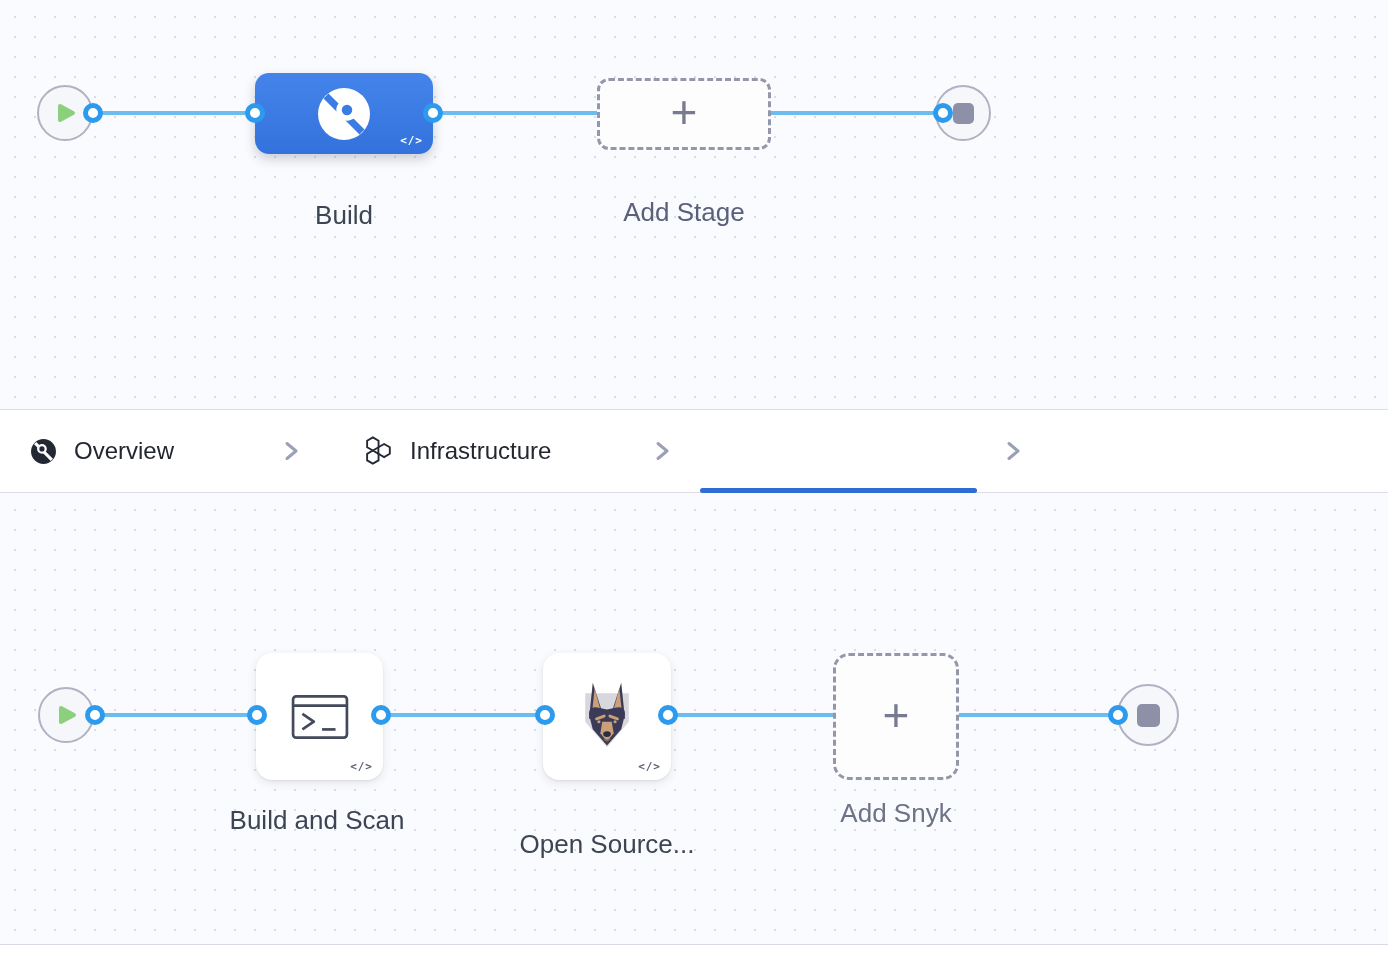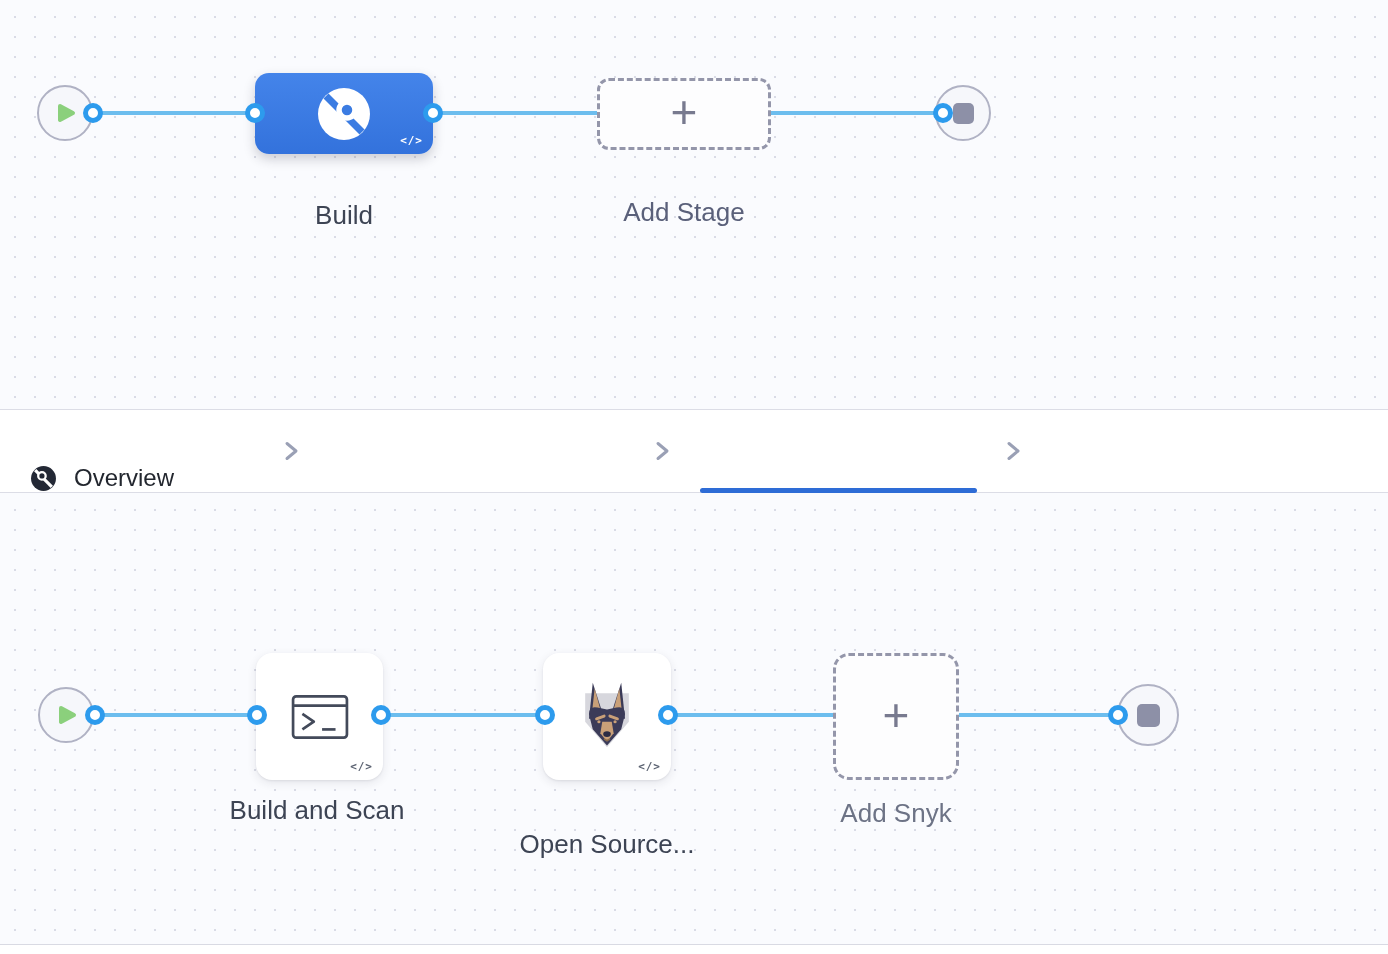--- a/index.html
+++ b/index.html
@@ -92,35 +92,43 @@
     <div class="endpoint" style="left:935px; top:85px; width:56px; height:56px;">
       <div class="stop-square" style="width:21px; height:21px;"></div>
     </div>
 
     <div class="node-label" style="left:255px; top:200px; width:178px;">Build</div>
     <div class="node-label muted" style="left:587px; top:197px; width:194px;">Add Stage</div>
   </div>
 
   <div class="tab-bar">
 
-    <div class="tab" style="left:30px;align-items:flex-end;">
+    <div class="tab" style="left:30px;">
       <svg width="27" height="27" viewBox="0 0 26 26">
         <circle cx="13" cy="13" r="12" fill="#232835"></circle>
         <line x1="5" y1="5" x2="21" y2="21" stroke="#ffffff" stroke-width="3"></line>
         <circle cx="11.5" cy="10.5" r="3.6" fill="#232835" stroke="#ffffff" stroke-width="2.2"></circle>
       </svg>
       <span class="tab-label">Overview</span>
     </div>
 
     <div class="chevron-sep" style="left:279px;">
       <svg width="24" height="26" viewBox="0 0 24 26">
           <path d="M8 5.5 L17 13 L8 20.5" fill="none" stroke="#9aa0b5" stroke-width="3" stroke-linecap="round" stroke-linejoin="round"></path>
         </svg>
     </div>
 
+    <div class="tab" style="left:363px;">
+      <svg width="30" height="30" viewBox="0 0 32 32" fill="none" stroke="#232835" stroke-width="2">
+        <path d="M10.5 1.5 L16.6 5 L16.6 12 L10.5 15.5 L4.4 12 L4.4 5 Z"></path>
+        <path d="M10.5 15.5 L16.6 19 L16.6 26 L10.5 29.5 L4.4 26 L4.4 19 Z"></path>
+        <path d="M22.5 8.5 L28.6 12 L28.6 19 L22.5 22.5 L16.4 19 L16.4 12 Z"></path>
+      </svg>
+      <span class="tab-label">Infrastructure</span>
+    </div>
 
     <div class="chevron-sep" style="left:650px;">
       <svg width="24" height="26" viewBox="0 0 24 26">
           <path d="M8 5.5 L17 13 L8 20.5" fill="none" stroke="#9aa0b5" stroke-width="3" stroke-linecap="round" stroke-linejoin="round"></path>
         </svg>
     </div>
 
 
     <div class="chevron-sep" style="left:1001px;">
       <svg width="24" height="26" viewBox="0 0 24 26">
@@ -179,21 +187,21 @@
     <div class="dashed-box" style="left:833px; top:160px; width:126px; height:127px; border-radius:16px;">
       <span class="plus-glyph">+</span>
     </div>
 
     <div class="conn-dot" style="left:1108px; top:212px;"></div>
 
     <div class="endpoint" style="left:1117px; top:191px; width:62px; height:62px;">
       <div class="stop-square" style="width:23px; height:23px;"></div>
     </div>
 
-    <div class="node-label" style="left:192px; top:302px; width:250px;">Build and Scan</div>
+    <div class="node-label" style="left:192px; top:312px; width:250px;">Build and Scan</div>
     <div class="node-label" style="left:497px; top:307px; width:220px; line-height:42px;">
       <span style="display:block;margin-top:23px;">Open Source...</span>
     </div>
     <div class="node-label light" style="left:818px; top:305px; width:156px;">Add Snyk</div>
   </div>
 
   <div class="bottom-strip"></div>
 </div>
 
 </body></html>

